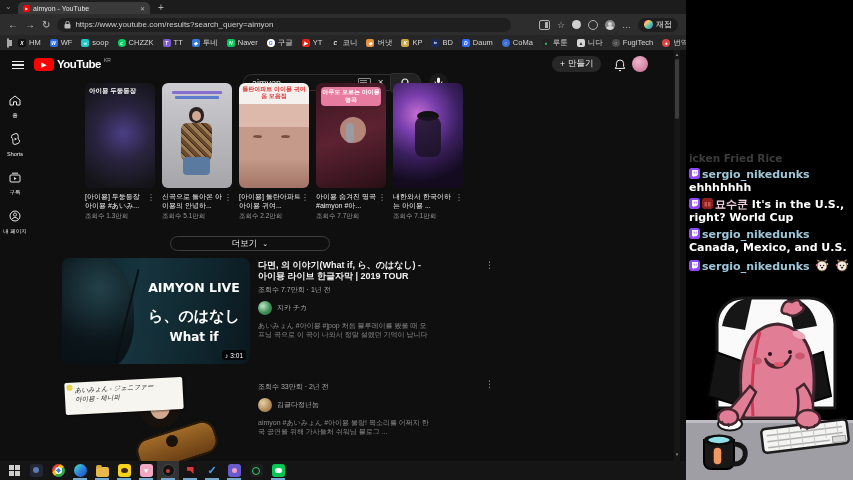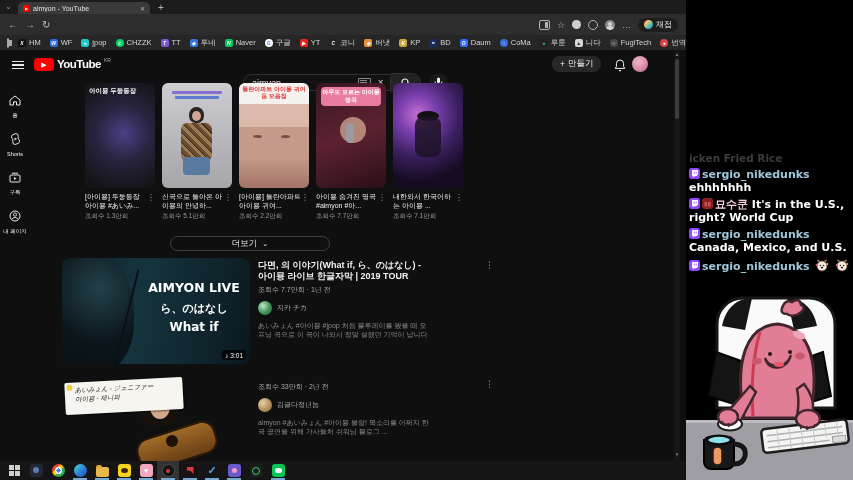--- a/index.html
+++ b/index.html
@@ -114,21 +114,21 @@
   
   .vrow{position:absolute;left:62px;width:380px;}
   .v1{top:208px;} .v2{top:327px;}
   .vthumb{position:absolute;left:0;top:0;width:188px;height:106px;border-radius:8px;overflow:hidden;}
   .vt1{background:linear-gradient(100deg,#0d2026 0%,#16343e 40%,#10272f 70%,#0a181e 100%);}
   .vt1 .sil{position:absolute;left:-14px;top:-6px;width:86px;height:120px;border-radius:42% 50% 40% 40%;
             background:radial-gradient(circle at 60% 30%,#23414a 0%,#0b151a 55%,#070f12 100%);}
   .vt1 .micstand{position:absolute;left:64px;top:10px;width:2px;height:96px;background:#0a1114;transform:rotate(14deg);}
   .vt1 .txt{position:absolute;left:82px;top:22px;color:#fff;font-weight:bold;text-align:center;width:100px;
             font-family:"DejaVu Sans",sans-serif;}
-  .vt1 .l1{font-size:12.5px;} .vt1 .l2{font-size:11px;margin-top:6px;} .vt1 .l3{font-size:12px;margin-top:4px;}
+  .vt1 .l1{font-size:12.5px;} .vt1 .l2{font-size:15px;margin-top:12px;} .vt1 .l3{font-size:12px;margin-top:4px;}
   .dur{position:absolute;right:4px;bottom:4px;background:rgba(0,0,0,.8);color:#fff;font-size:6.5px;
        border-radius:3px;padding:1.5px 3px;display:flex;gap:2px;align-items:center;}
   .vt2{background:radial-gradient(circle at 62% 45%,#4a3category 0,transparent 0),
        radial-gradient(circle at 62% 42%,#584026 0%,#2a1e14 45%,#131011 80%);}
   .vt2 .hair{position:absolute;left:78px;top:8px;width:40px;height:42px;border-radius:50% 50% 40% 40%;background:#17110e;}
   .vt2 .face2{position:absolute;left:88px;top:18px;width:20px;height:24px;border-radius:50%;background:#d3a98e;}
   .vt2 .guitar{position:absolute;left:74px;top:52px;width:78px;height:30px;border-radius:14px;
                background:linear-gradient(#a06a28,#6a3f14);transform:rotate(-18deg);border:2px solid #2a1a08;}
   .vt2 .hole{position:absolute;left:104px;top:58px;width:12px;height:12px;border-radius:50%;background:#1c1208;}
   .vt2 .note{position:absolute;left:3px;top:3px;width:118px;height:32px;background:#f6f5ef;border-radius:2px;
@@ -207,20 +207,27 @@
         <span class="tabtitle">aimyon - YouTube</span>
         <span class="tabclose">✕</span>
       </div>
       <span class="newtab">+</span>
     </div>
 
     <div class="urlbar">
       <span class="navg">←</span>
       <span class="navg">→</span>
       <span class="navg">↻</span>
+      <div class="urlfield">
+        <svg class="lock" viewBox="0 0 7 8">
+            <rect x="0.5" y="3" width="6" height="4.5" rx="1" fill="#bdbdbd"></rect>
+            <path d="M1.8,3 v-1 a1.7,1.7 0 0 1 3.4,0 v1" stroke="#bdbdbd" fill="none"></path>
+          </svg>
+        <span>https://www.youtube.com/results?search_query=aimyon</span>
+      </div>
       <div class="urlright">
         <span class="squicon"></span>
         <span>☆</span>
         <span class="circicon"></span>
         <span class="ringicon"></span>
         <span class="personicon"></span>
         <span>…</span>
         <div class="chip">
           <span class="chipicon"></span>
           <span>재접</span>
@@ -233,21 +240,21 @@
       <span class="bm">
           <i class="fv" style="background:#111">X</i>
           <span>HM</span>
         </span>
       <span class="bm">
           <i class="fv" style="background:#2d6cdf">W</i>
           <span>WF</span>
         </span>
       <span class="bm">
           <i class="fv" style="background:#1ec8c8">∞</i>
-          <span>jpop</span>
+          <span>soop</span>
         </span>
       <span class="bm">
           <i class="fv" style="background:#00d564;border-radius:50%">c</i>
           <span>CHZZK</span>
         </span>
       <span class="bm">
           <i class="fv" style="background:#7b5bd6">T</i>
           <span>TT</span>
         </span>
       <span class="bm">

